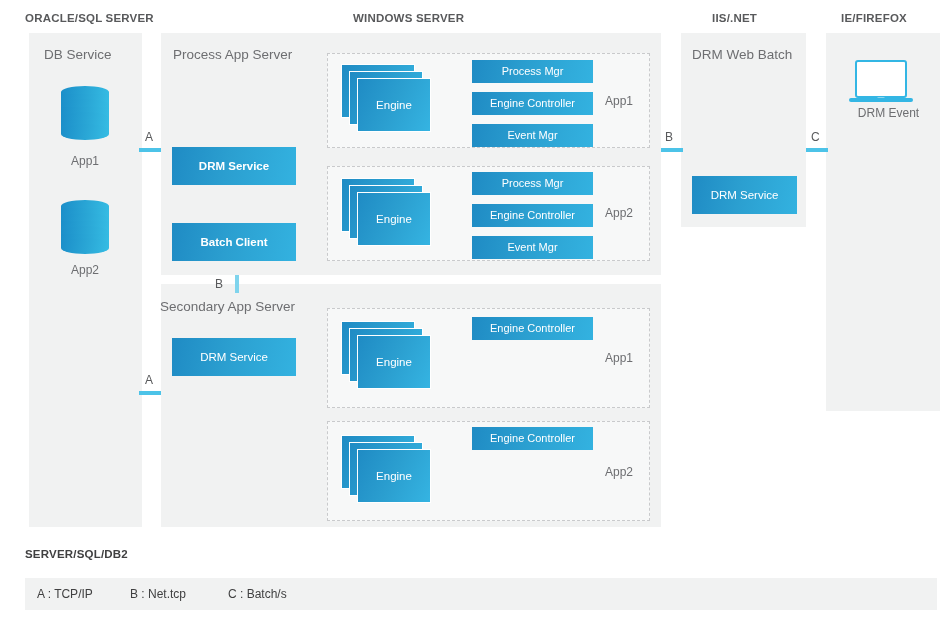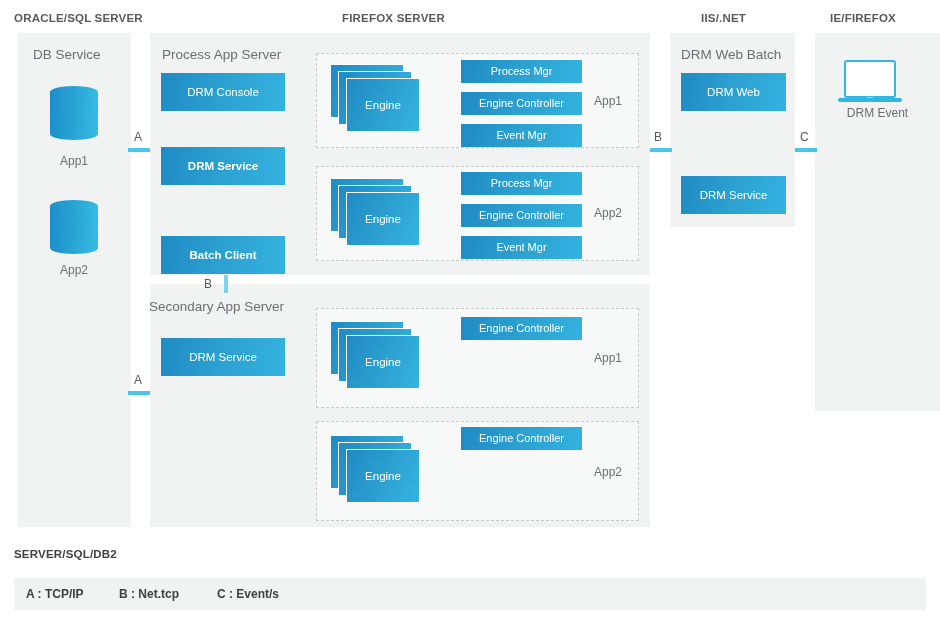--- a/index.html
+++ b/index.html
@@ -2,21 +2,21 @@
 <html><head>
 <meta charset="utf-8">
 <style>
   * { box-sizing: border-box; margin: 0; padding: 0; }
   html, body {
     width: 940px; height: 618px;
     background: #ffffff;
     font-family: "Liberation Sans", sans-serif;
     overflow: hidden;
   }
-  #root { position: relative; width: 861px; height: 618px; }
+  #root { position: relative; width: 861px; height: 618px; margin-left: 11px; }
 
   
   .col-header {
     position: absolute;
     font-size: 11.5px;
     font-weight: bold;
     letter-spacing: 0.2px;
     color: #58595b;
     white-space: nowrap;
   }
@@ -158,32 +158,32 @@
   }
   .legend-bar {
     position: absolute;
     background: #f1f2f2;
     display: flex;
     align-items: center;
   }
   .legend-item {
     position: absolute;
     font-size: 12px;
-    font-weight: bold;
+    font-weight: normal;
     color: #404041;
     white-space: nowrap;
   }
 </style>
 </head>
 <body>
 
 <div id="root">
 
   <div class="col-header" style="left:14px; top:12px;">ORACLE/SQL SERVER</div>
-  <div class="col-header" style="left:342px; top:12px;">FIREFOX SERVER</div>
+  <div class="col-header" style="left:342px; top:12px;">WINDOWS SERVER</div>
   <div class="col-header" style="left:701px; top:12px;">IIS/.NET</div>
   <div class="col-header" style="left:830px; top:12px;">IE/FIREFOX</div>
 
   <div class="zone" style="left:18px; top:33px; width:113px; height:494px;"></div>
 
   <div class="zone-title" style="left:33px; top:47px;">DB Service</div>
 
   <div class="db-icon" style="left:50px; top:86px; width:48px; height:62px;">
     <div class="seg" style="top:0; height:16px;"></div>
     <div class="body" style="top:8px; height:12px;"></div>
@@ -203,23 +203,22 @@
     <div class="seg" style="top:26px; height:16px;"></div>
     <div class="body" style="top:34px; height:12px;"></div>
     <div class="seg" style="top:38px; height:16px;"></div>
   </div>
   <div class="icon-caption" style="left:50px; top:263px; width:48px;">App2</div>
 
   <div class="zone" style="left:150px; top:33px; width:500px; height:242px;"></div>
 
   <div class="zone-title" style="left:162px; top:47px;">Process App Server</div>
 
-  <div class="blue-box" style="left:161px; top:73px; width:124px; height:38px;">DRM Console</div>
   <div class="blue-box bold" style="left:161px; top:147px; width:124px; height:38px;">DRM Service</div>
-  <div class="blue-box bold" style="left:161px; top:236px; width:124px; height:38px;">Batch Client</div>
+  <div class="blue-box bold" style="left:161px; top:223px; width:124px; height:38px;">Batch Client</div>
 
   <div class="dashed-box" style="left:316px; top:53px; width:323px; height:95px;"></div>
 
   <div class="engine-stack" style="left:330px; top:64px; width:92px; height:74px;">
     <div class="layer" style="left:0;  top:0;  width:74px; height:54px;"></div>
     <div class="layer" style="left:8px;  top:7px;  width:74px; height:54px;"></div>
     <div class="layer" style="left:16px; top:14px; width:74px; height:54px;"></div>
     <div class="label" style="left:16px; top:14px; width:74px; height:54px;">Engine</div>
   </div>
 
@@ -269,21 +268,20 @@
     <div class="label" style="left:16px; top:14px; width:74px; height:54px;">Engine</div>
   </div>
 
   <div class="blue-box sm" style="left:461px; top:427px; width:121px; height:23px;">Engine Controller</div>
   <div class="app-tag" style="left:594px; top:465px;">App2</div>
 
   <div class="zone" style="left:670px; top:33px; width:125px; height:194px;"></div>
 
   <div class="zone-title" style="left:681px; top:47px;">DRM Web Batch</div>
 
-  <div class="blue-box" style="left:681px; top:73px; width:105px; height:38px;">DRM Web</div>
   <div class="blue-box" style="left:681px; top:176px; width:105px; height:38px;">DRM Service</div>
 
   <div class="zone" style="left:815px; top:33px; width:125px; height:378px;"></div>
 
   <div class="laptop" style="left:838px; top:60px; width:64px; height:44px;">
     <div class="screen"></div>
     <div class="notch"></div>
     <div class="base"></div>
   </div>
   <div class="icon-caption" style="left:820px; top:106px; width:115px;">DRM Event</div>
@@ -302,15 +300,15 @@
 
   <div class="conn-label" style="left:800px; top:130px;">C</div>
   <div class="conn-bar-h" style="left:795px; top:148px; width:22px;"></div>
 
   <div class="legend-title" style="left:14px; top:548px;">SERVER/SQL/DB2</div>
 
   <div class="legend-bar" style="left:14px; top:578px; width:912px; height:32px;"></div>
 
   <div class="legend-item" style="left:26px; top:587px;">A : TCP/IP</div>
   <div class="legend-item" style="left:119px; top:587px;">B : Net.tcp</div>
-  <div class="legend-item" style="left:217px; top:587px;">C : Event/s</div>
+  <div class="legend-item" style="left:217px; top:587px;">C : Batch/s</div>
 
 </div>
 
 </body></html>

